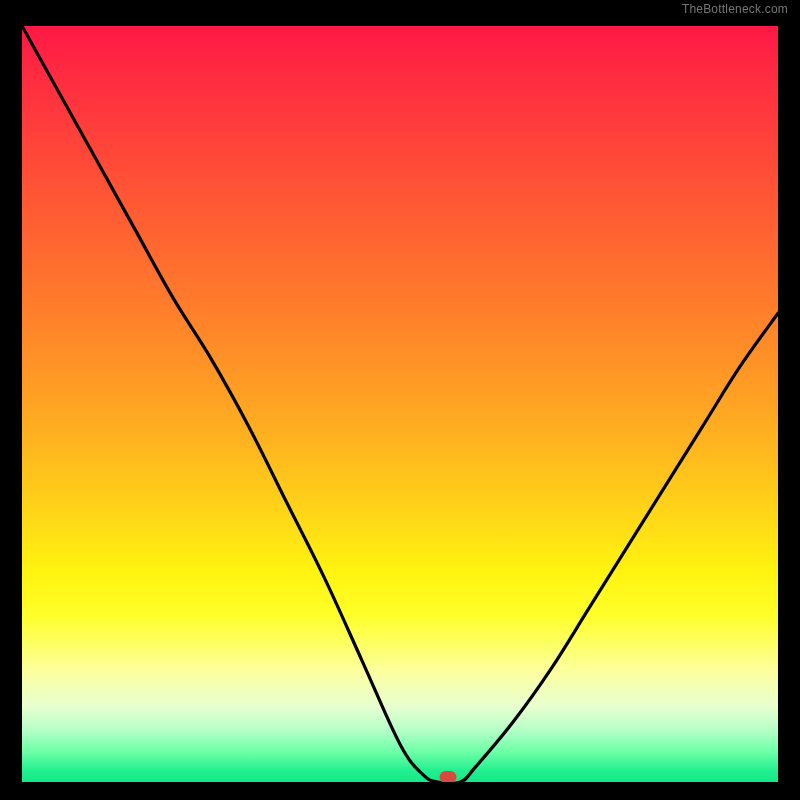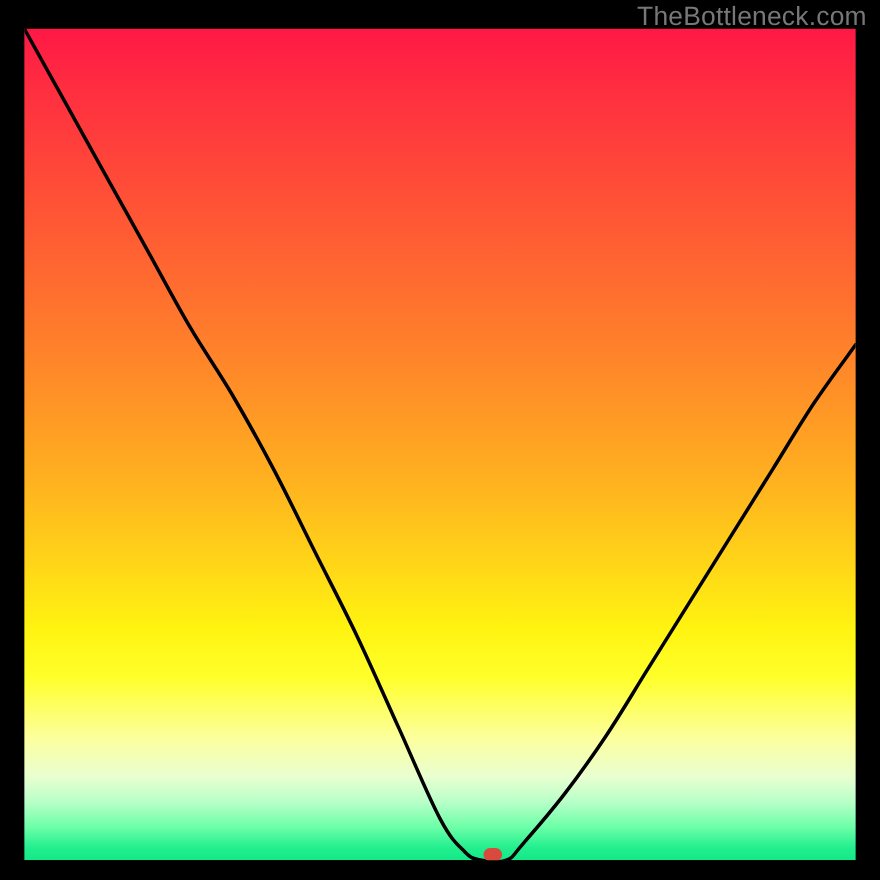--- a/index.html
+++ b/index.html
@@ -15,21 +15,21 @@
     position: relative;
     width: 800px;
     height: 800px;
     background: #000;
   }
   .watermark {
     position: absolute;
     top: 2px;
     right: 12px;
     color: #777;
-    font-size: 24px;
+    font-size: 12px;
     font-weight: 500;
     letter-spacing: 0.2px;
     z-index: 10;
   }
   .plot {
     position: absolute;
     left: 22px;
     top: 26px;
     width: 756px;
     height: 756px;

